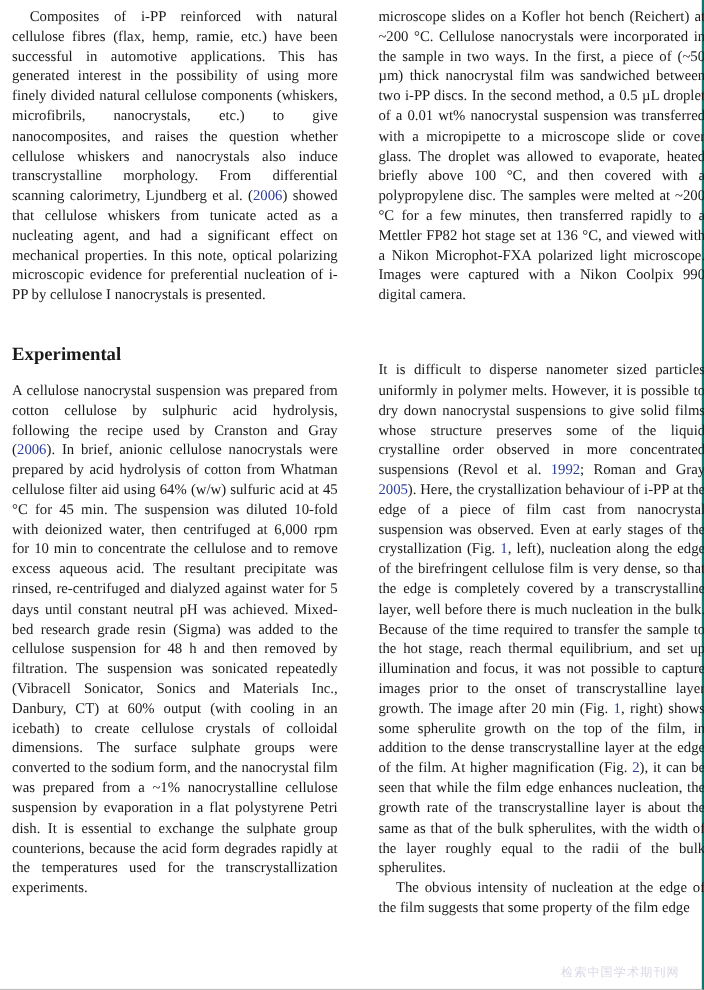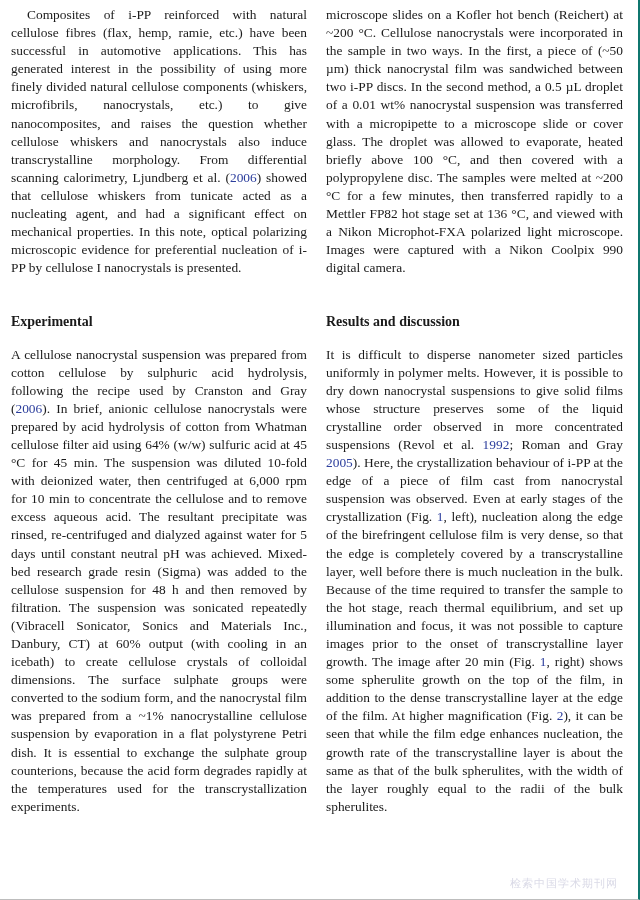--- a/index.html
+++ b/index.html
@@ -14,25 +14,25 @@
     position: absolute; left: 0; top: 0; width: 640px; height: 900px;
     border-right: 2px solid #0f766e; border-bottom: 1px solid #bdbdbd;
     box-sizing: border-box;
   }
   .col {
     position: absolute; top: 6px;
     font-size: 13.4px; line-height: 18.1px;
     text-align: justify; hyphens: none;
   }
   .col.left { left: 11px; width: 296px; }
-  .col.right { left: 326px; width: 297px; }
+  .col.right { left: 344px; width: 297px; }
   p { margin: 0; }
   p.indent { text-indent: 16px; }
   h2 {
-    font-size: 14px; font-weight: bold; margin: 0;
+    font-size: 17px; font-weight: bold; margin: 0;
     font-family: "Liberation Serif", serif;
   }
   .ref { color: #2b3d9c; }
   .gap-left-h { height: 36px; }
   .gap-after-h { height: 14px; }
   .gap-right-h { height: 36px; }
   .watermark {
     position: absolute; right: 20px; bottom: 8px;
     font-family: "DejaVu Sans", sans-serif; font-size: 11px;
     color: rgba(170,170,200,0.45); letter-spacing: 1px;
@@ -51,21 +51,21 @@
     <div class="gap-after-h"></div>
 
     <p><span>A cellulose nanocrystal suspension was prepared from cotton cellulose by sulphuric acid hydrolysis, following the recipe used by Cranston and Gray (</span><a class="ref">2006</a><span>). In brief, anionic cellulose nanocrystals were prepared by acid hydrolysis of cotton from Whatman cellulose filter aid using 64% (w/w) sulfuric acid at 45 °C for 45 min. The suspension was diluted 10-fold with deionized water, then centrifuged at 6,000 rpm for 10 min to concentrate the cellulose and to remove excess aqueous acid. The resultant precipitate was rinsed, re-centrifuged and dialyzed against water for 5 days until constant neutral pH was achieved. Mixed-bed research grade resin (Sigma) was added to the cellulose suspension for 48 h and then removed by filtration. The suspension was sonicated repeatedly (Vibracell Sonicator, Sonics and Materials Inc., Danbury, CT) at 60% output (with cooling in an icebath) to create cellulose crystals of colloidal dimensions. The surface sulphate groups were converted to the sodium form, and the nanocrystal film was prepared from a ~1% nanocrystalline cellulose suspension by evaporation in a flat polystyrene Petri dish. It is essential to exchange the sulphate group counterions, because the acid form degrades rapidly at the temperatures used for the transcrystallization experiments.</span></p>
 
   </div>
 
   <div class="col right">
     <p>microscope slides on a Kofler hot bench (Reichert) at ~200 °C. Cellulose nanocrystals were incorporated in the sample in two ways. In the first, a piece of (~50 µm) thick nanocrystal film was sandwiched between two i-PP discs. In the second method, a 0.5 µL droplet of a 0.01 wt% nanocrystal suspension was transferred with a micropipette to a microscope slide or cover glass. The droplet was allowed to evaporate, heated briefly above 100 °C, and then covered with a polypropylene disc. The samples were melted at ~200 °C for a few minutes, then transferred rapidly to a Mettler FP82 hot stage set at 136 °C, and viewed with a Nikon Microphot-FXA polarized light microscope. Images were captured with a Nikon Coolpix 990 digital camera.</p>
 
     <div class="gap-right-h"></div>
-    <h2>Results and discussion</h2>
     <div class="gap-after-h"></div>
 
     <p><span>It is difficult to disperse nanometer sized particles uniformly in polymer melts. However, it is possible to dry down nanocrystal suspensions to give solid films whose structure preserves some of the liquid crystalline order observed in more concentrated suspensions (Revol et al. </span><a class="ref">1992</a><span>; Roman and Gray </span><a class="ref">2005</a><span>). Here, the crystallization behaviour of i-PP at the edge of a piece of film cast from nanocrystal suspension was observed. Even at early stages of the crystallization (Fig. </span><a class="ref">1</a><span>, left), nucleation along the edge of the birefringent cellulose film is very dense, so that the edge is completely covered by a transcrystalline layer, well before there is much nucleation in the bulk. Because of the time required to transfer the sample to the hot stage, reach thermal equilibrium, and set up illumination and focus, it was not possible to capture images prior to the onset of transcrystalline layer growth. The image after 20 min (Fig. </span><a class="ref">1</a><span>, right) shows some spherulite growth on the top of the film, in addition to the dense transcrystalline layer at the edge of the film. At higher magnification (Fig. </span><a class="ref">2</a><span>), it can be seen that while the film edge enhances nucleation, the growth rate of the transcrystalline layer is about the same as that of the bulk spherulites, with the width of the layer roughly equal to the radii of the bulk spherulites.</span></p>
 
+    <p class="indent">The obvious intensity of nucleation at the edge of the film suggests that some property of the film edge</p>
   </div>
 
   <div class="watermark">检索中国学术期刊网</div>
 </div>
 
 </body></html>

